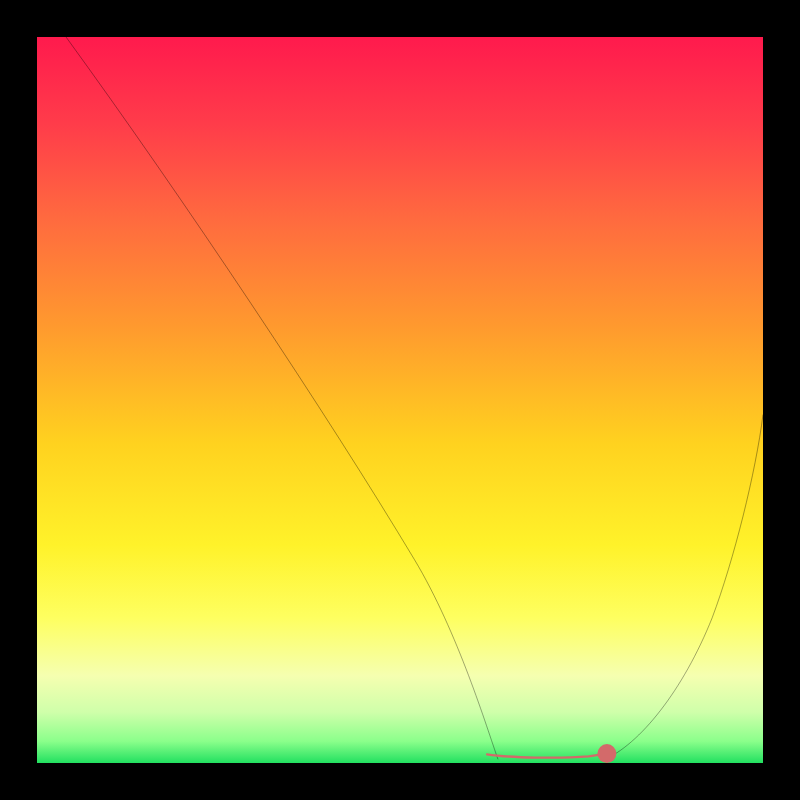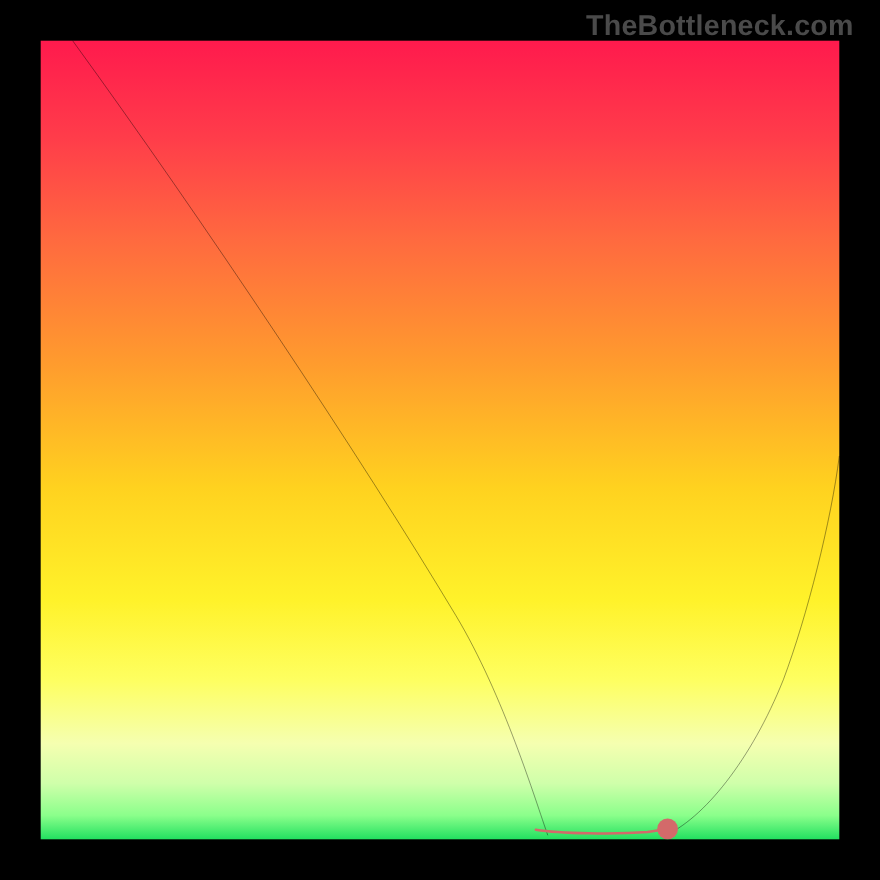--- a/index.html
+++ b/index.html
@@ -72,14 +72,13 @@
              C 83 97.5, 89 90, 93 80
              C 96 72, 99 60, 100 52" fill="none" stroke="#000" stroke-width="0.35" vector-effect="non-scaling-stroke"></path>
 
     <path d="M 62 98.8
              C 65 99.3, 72 99.4, 76 99.1
              L 78.5 98.7" fill="none" stroke="#d36a6a" stroke-width="2.3" stroke-linecap="round" vector-effect="non-scaling-stroke"></path>
 
     <circle cx="78.5" cy="98.7" r="1.3" fill="#d36a6a"></circle>
   </svg>
 
-  <div class="watermark">TheBottleneck.com</div>
 </div>
 
 </body></html>

